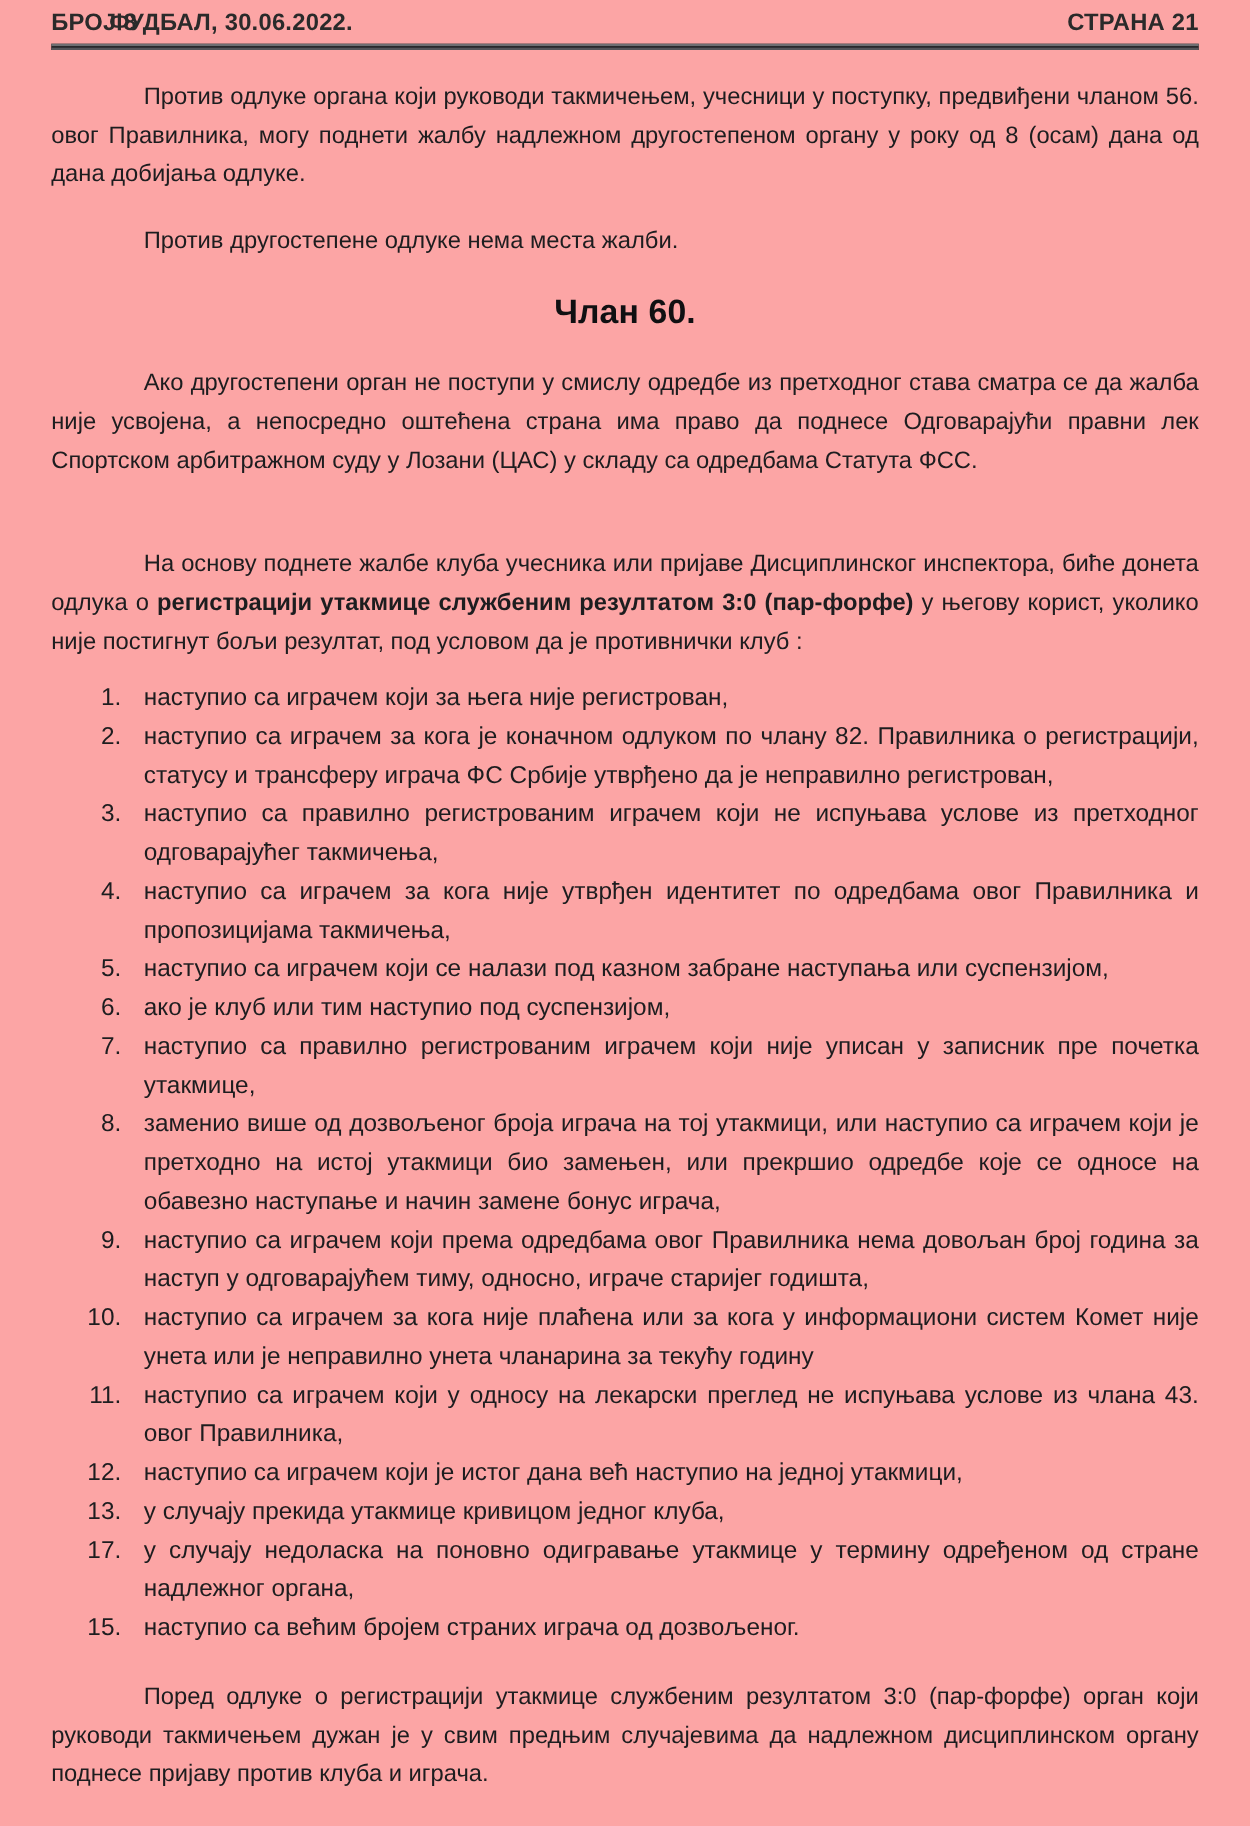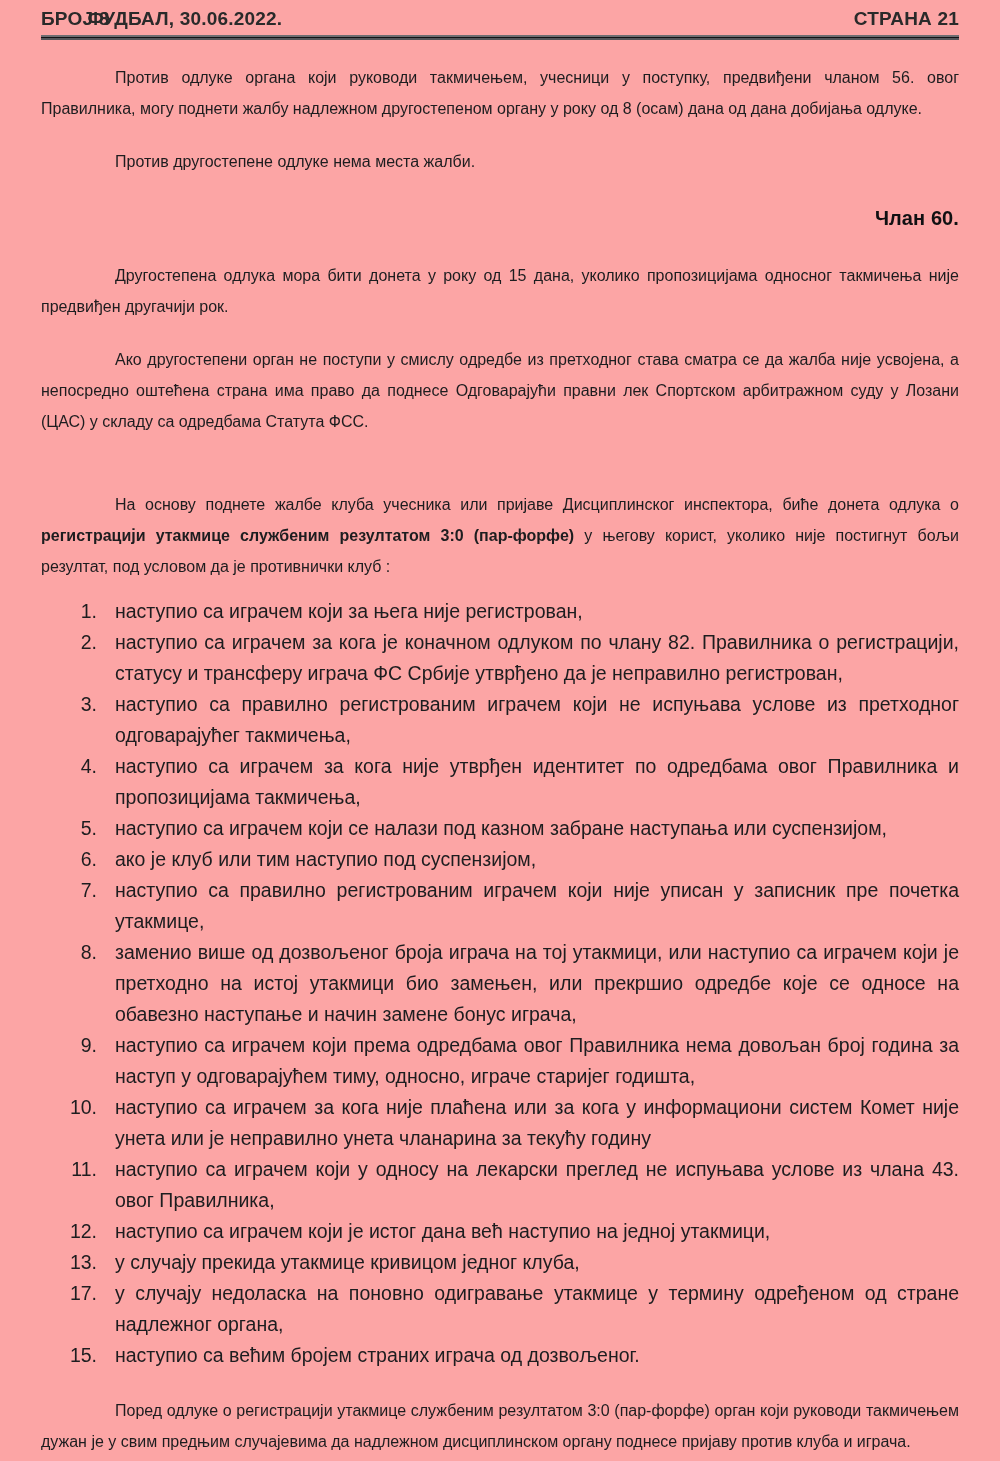--- a/index.html
+++ b/index.html
@@ -72,41 +72,41 @@
     padding-top: 22px;
     box-sizing: border-box;
   }
 
   p.para {
     margin: 0;
     padding: 0;
     text-align: justify;
     text-justify: inter-word;
     text-indent: 74px;
-    font-size: 16px;
+    font-size: 19px;
     line-height: 31px;
     color: #1d1d1f;
     -webkit-font-smoothing: antialiased;
   }
 
   p.para + p.para {
     margin-top: 22px;
   }
 
   p.para b,
   p.para strong {
     font-weight: 700;
     margin-top: 40px;
   }
 
   h2.article-heading {
     margin: 0;
     padding: 0;
-    text-align: right;
-    font-size: 20px;
+    text-align: center;
+    font-size: 27px;
     font-weight: 700;
     line-height: 31px;
     color: #101012;
     letter-spacing: 0.1px;
   }
 
   .spacer-before-heading { height: 26px; }
   .spacer-after-heading  { height: 26px; }
 
   
@@ -163,21 +163,20 @@
   <div class="content">
 
     <p class="para">Против одлуке органа који руководи такмичењем, учесници у поступку, предвиђени чланом 56. овог Правилника, могу поднети жалбу надлежном другостепеном органу у року од 8 (осам) дана од дана добијања одлуке.</p>
 
     <p class="para">Против другостепене одлуке нема места жалби.</p>
 
     <div class="spacer-before-heading"></div>
     <h2 class="article-heading">Члан 60.</h2>
     <div class="spacer-after-heading"></div>
 
-    <p class="para">Другостепена одлука мора бити донета у року од 15 дана, уколико пропозицијама односног такмичења није предвиђен другачији рок.</p>
 
     <p class="para">Ако другостепени орган не поступи у смислу одредбе из претходног става сматра се да жалба није усвојена, а непосредно оштећена страна има право да поднесе Одговарајући правни лек Спортском арбитражном суду у Лозани (ЦАС) у складу са одредбама Статута ФСС.</p>
 
     <div class="spacer-before-heading"></div>
     <div class="spacer-after-heading"></div>
 
     <p class="para"><span>На основу поднете жалбе клуба учесника или пријаве Дисциплинског инспектора, биће донета одлука о </span><b>регистрацији утакмице службеним резултатом 3:0 (пар-форфе)</b><span> у његову корист, уколико није постигнут бољи резултат, под условом да је противнички клуб :</span></p>
 
     <ol class="clause-list">
       <li>

